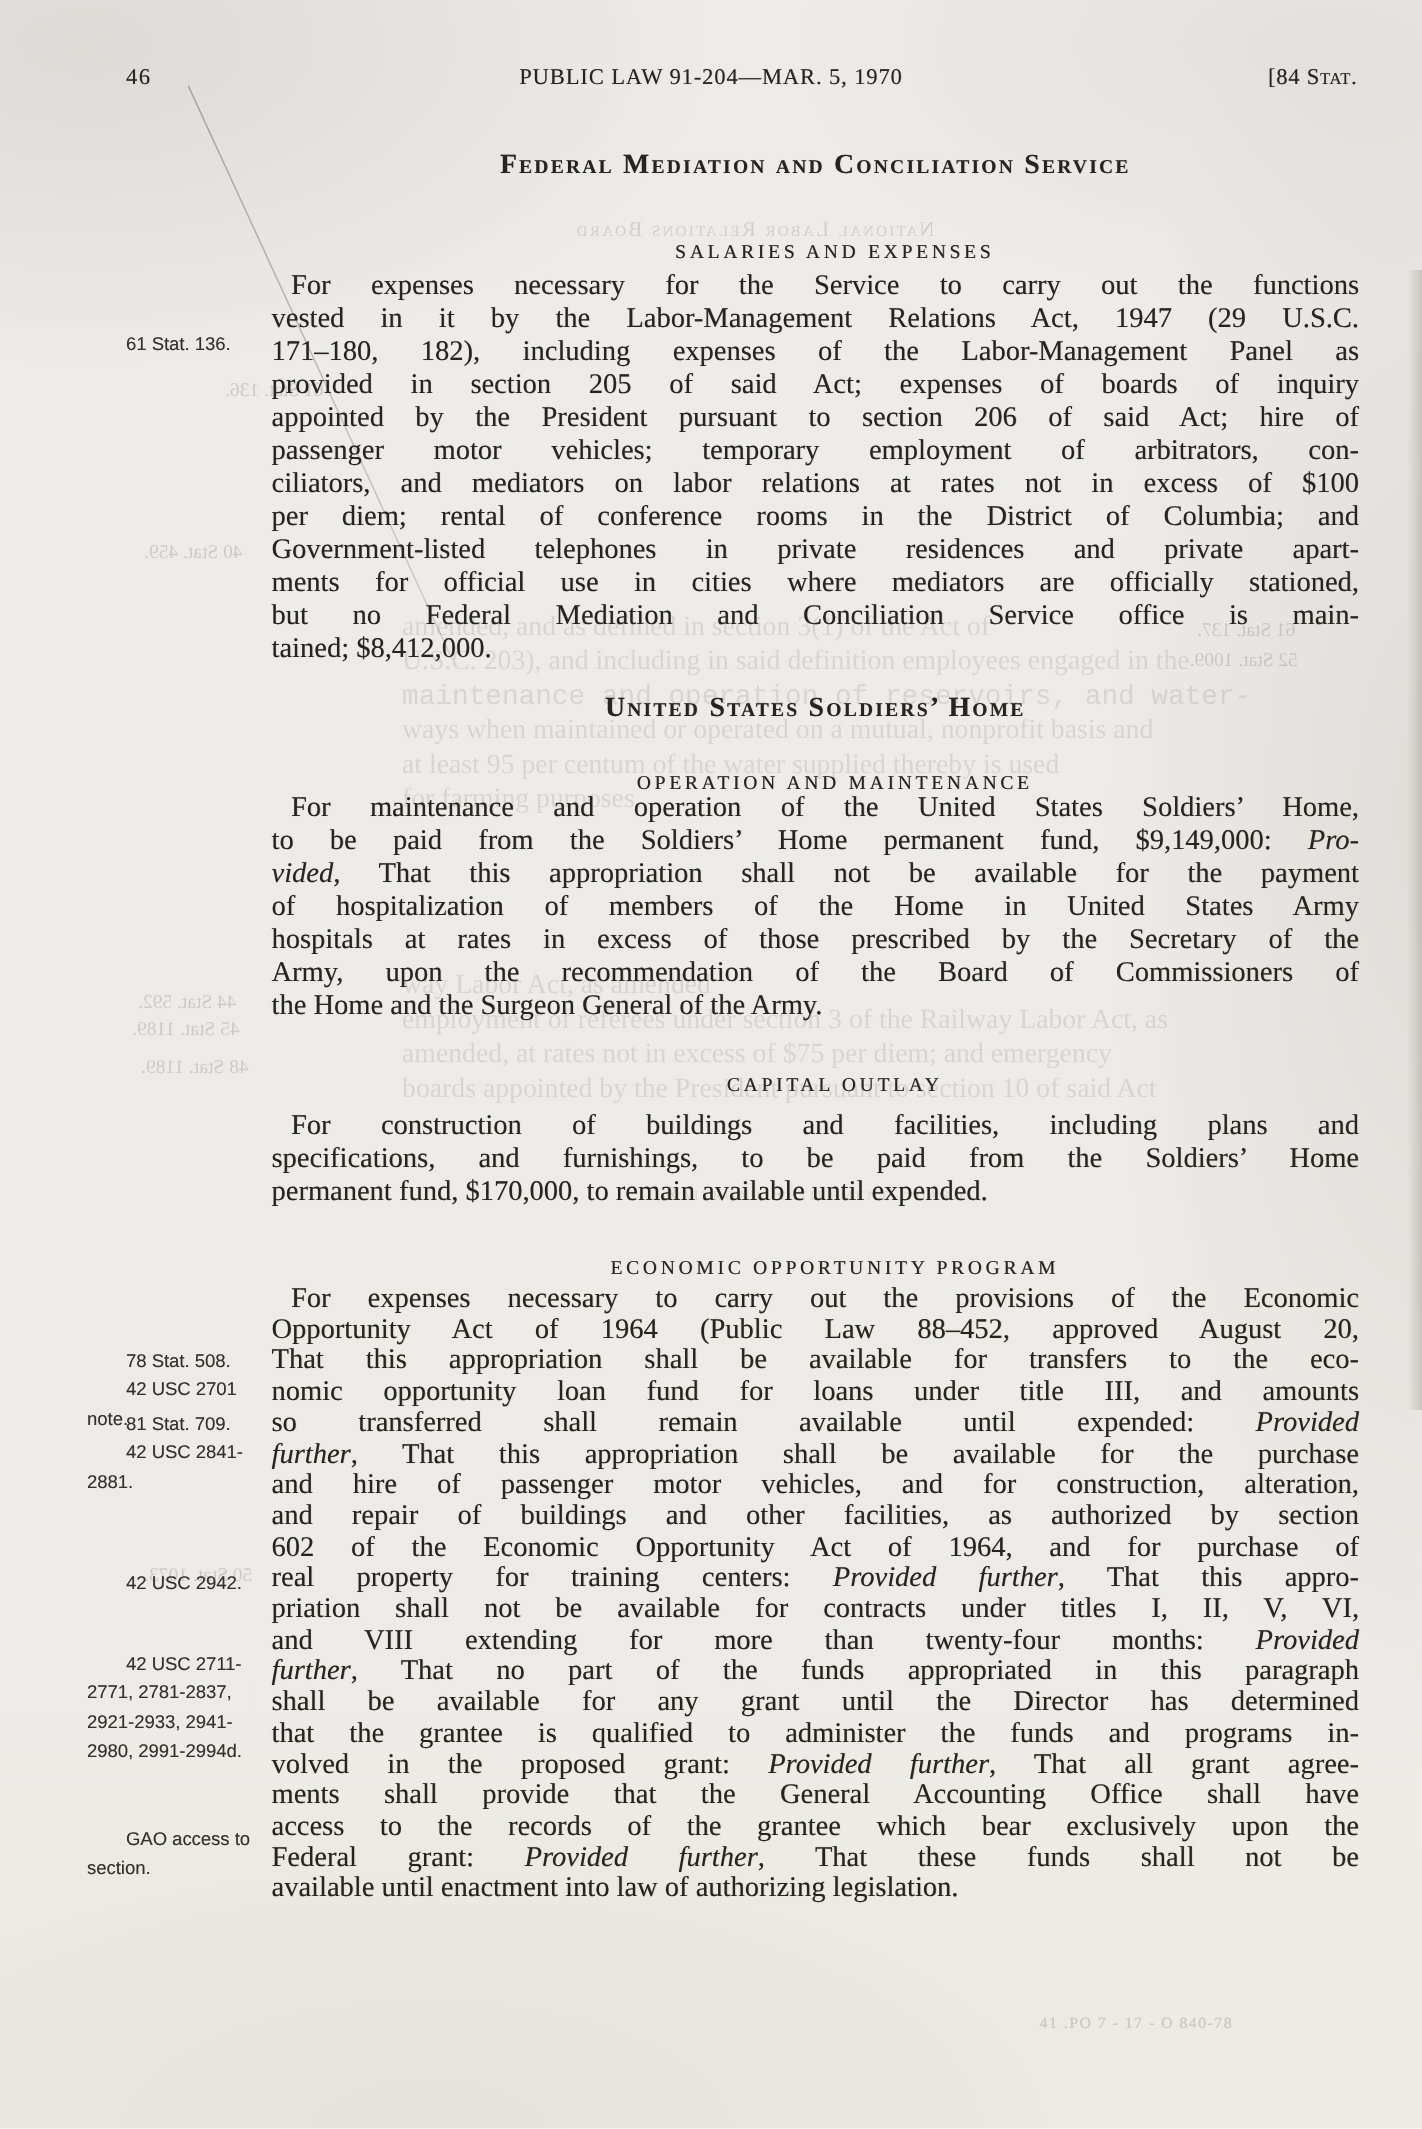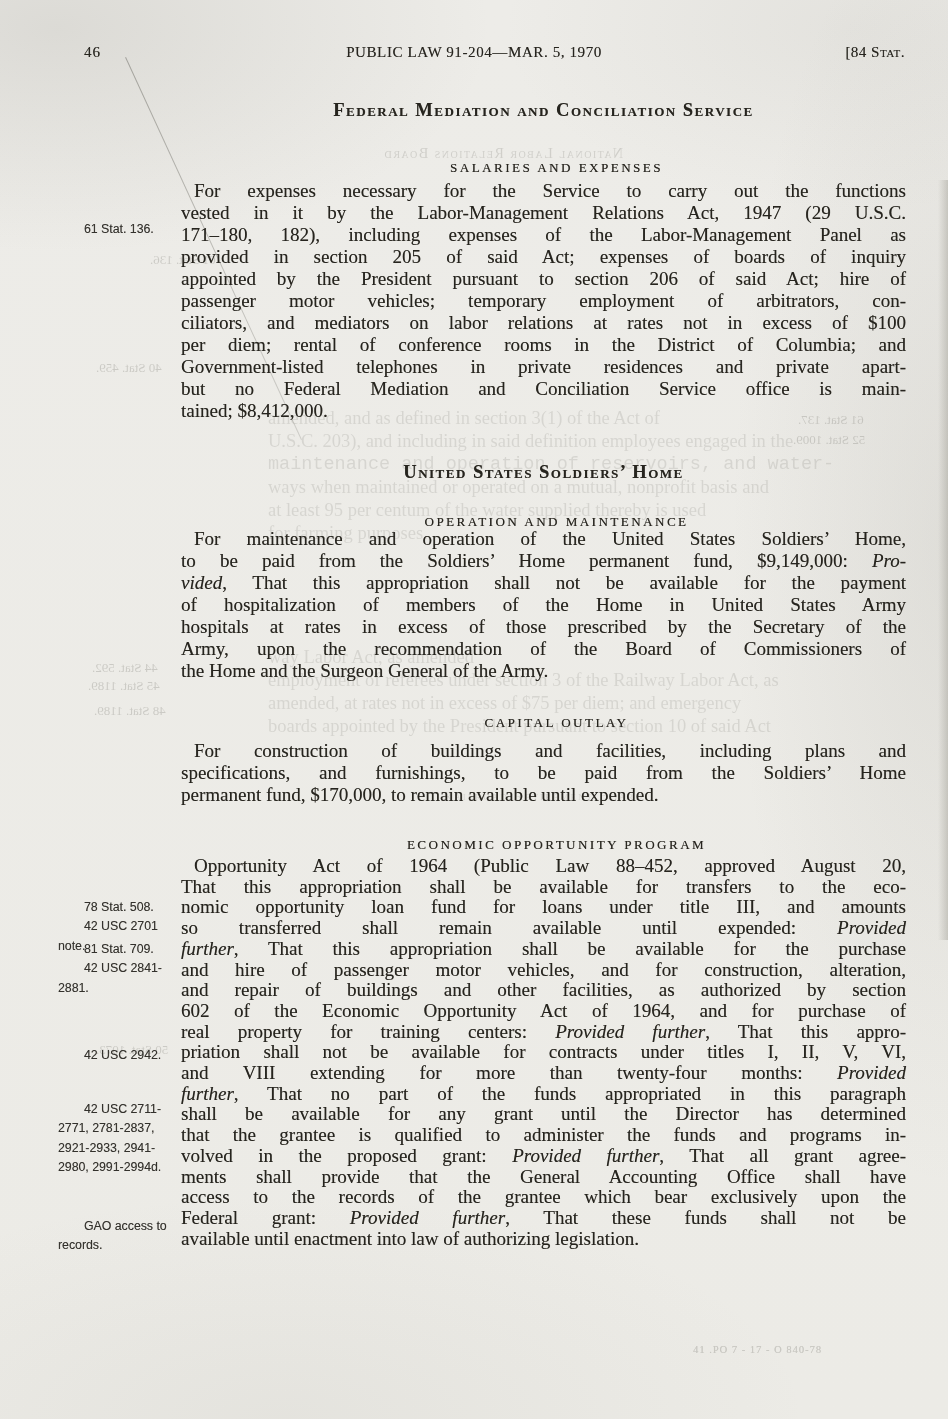--- a/index.html
+++ b/index.html
@@ -107,20 +107,21 @@
     <div class="para" style="top:180px">
         <div class="tline">For expenses necessary for the Service to carry out the functions</div>
         <div class="tline">vested in it by the Labor-Management Relations Act, 1947 (29 U.S.C.</div>
         <div class="tline">171–180, 182), including expenses of the Labor-Management Panel as</div>
         <div class="tline">provided in section 205 of said Act; expenses of boards of inquiry</div>
         <div class="tline">appointed by the President pursuant to section 206 of said Act; hire of</div>
         <div class="tline">passenger motor vehicles; temporary employment of arbitrators, con-</div>
         <div class="tline">ciliators, and mediators on labor relations at rates not in excess of $100</div>
         <div class="tline">per diem; rental of conference rooms in the District of Columbia; and</div>
         <div class="tline">Government-listed telephones in private residences and private apart-</div>
+        <div class="tline">ments for official use in cities where mediators are officially stationed,</div>
         <div class="tline">but no Federal Mediation and Conciliation Service office is main-</div>
         <div class="tline">tained; $8,412,000.</div>
       </div>
 
     <h1 class="sec-title" style="top:462px">United States Soldiers’ Home</h1>
     <h2 class="sec-sub" style="top:501px">OPERATION AND MAINTENANCE</h2>
     <div class="para" style="top:528px">
         <div class="tline">For maintenance and operation of the United States Soldiers’ Home,</div>
         <div class="tline">to be paid from the Soldiers’ Home permanent fund, $9,149,000: <i>Pro-</i></div>
         <div class="tline"><i>vided</i>, That this appropriation shall not be available for the payment</div>
@@ -132,20 +133,21 @@
 
     <h2 class="sec-sub" style="top:702px">CAPITAL OUTLAY</h2>
     <div class="para" style="top:740px">
         <div class="tline">For construction of buildings and facilities, including plans and</div>
         <div class="tline">specifications, and furnishings, to be paid from the Soldiers’ Home</div>
         <div class="tline">permanent fund, $170,000, to remain available until expended.</div>
       </div>
 
     <h2 class="sec-sub" style="top:824px">ECONOMIC OPPORTUNITY PROGRAM</h2>
     <div class="para tight" style="top:856px">
+        <div class="tline">For expenses necessary to carry out the provisions of the Economic</div>
         <div class="tline">Opportunity Act of 1964 (Public Law 88–452, approved August 20,</div>
         <div class="tline">That this appropriation shall be available for transfers to the eco-</div>
         <div class="tline">nomic opportunity loan fund for loans under title III, and amounts</div>
         <div class="tline">so transferred shall remain available until expended: <i>Provided</i></div>
         <div class="tline"><i>further</i>, That this appropriation shall be available for the purchase</div>
         <div class="tline">and hire of passenger motor vehicles, and for construction, alteration,</div>
         <div class="tline">and repair of buildings and other facilities, as authorized by section</div>
         <div class="tline">602 of the Economic Opportunity Act of 1964, and for purchase of</div>
         <div class="tline">real property for training centers: <i>Provided further</i>, That this appro-</div>
         <div class="tline">priation shall not be available for contracts under titles I, II, V, VI,</div>
@@ -171,18 +173,18 @@
         <div class="tline">81 Stat. 709.</div>
         <div class="tline">42 USC 2841-2881.</div>
       </div>
     <div class="mnote" style="top:1046px">
         <div class="tline">42 USC 2942.</div>
       </div>
     <div class="mnote" style="top:1100px">
         <div class="tline">42 USC 2711-2771, 2781-2837, 2921-2933, 2941-2980, 2991-2994d.</div>
       </div>
     <div class="mnote" style="top:1217px">
-        <div class="tline">GAO access to records.</div>
+        <div class="tline">GAO access to section.</div>
       </div>
 
     <div class="printer-mark">41 .PO 7 - 17 - O 840-78</div>
   </div>
 </div>
 
 </body></html>

